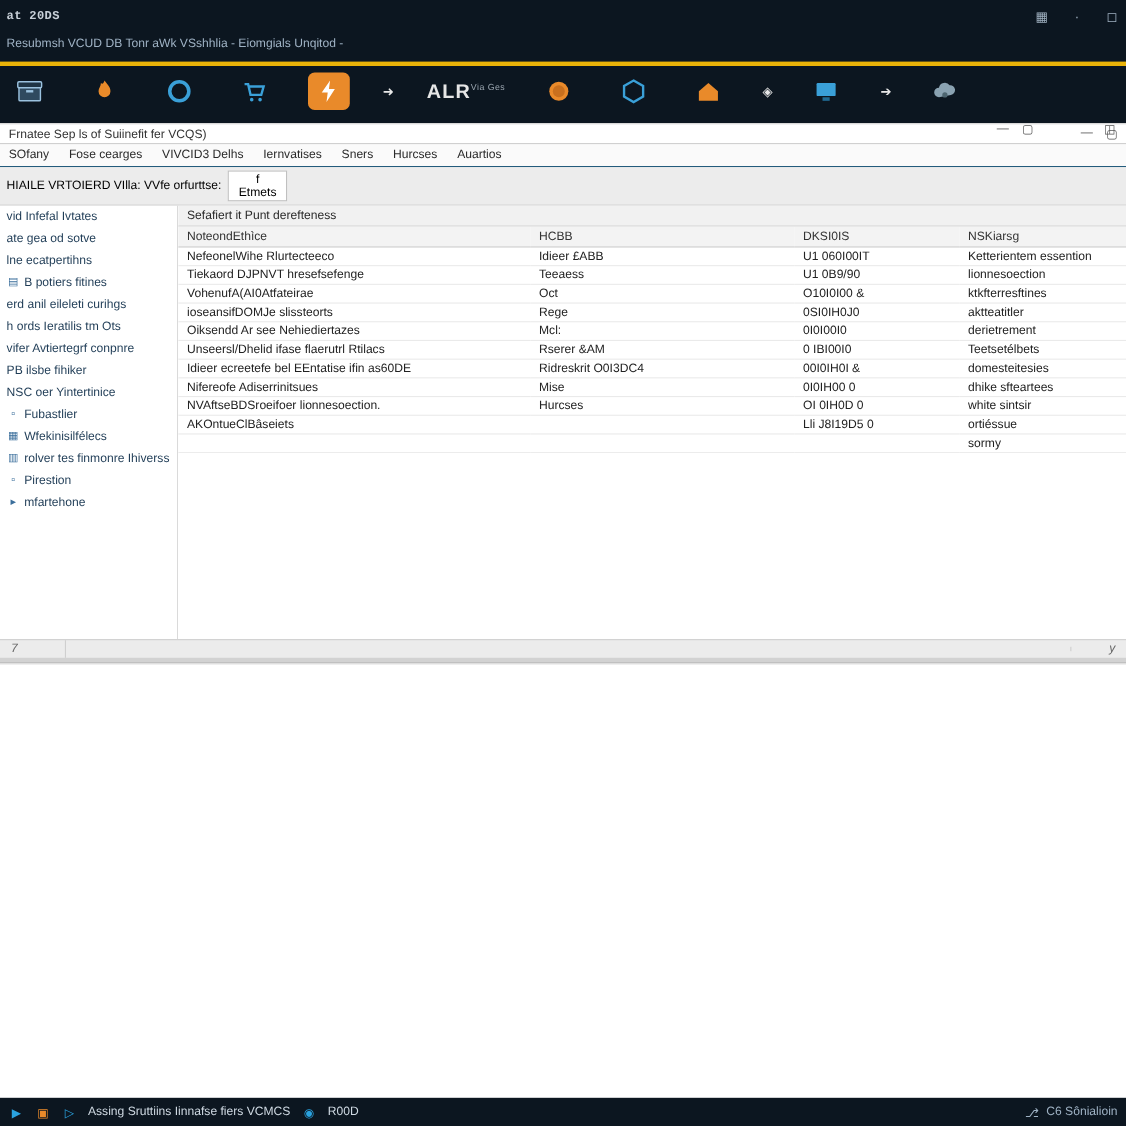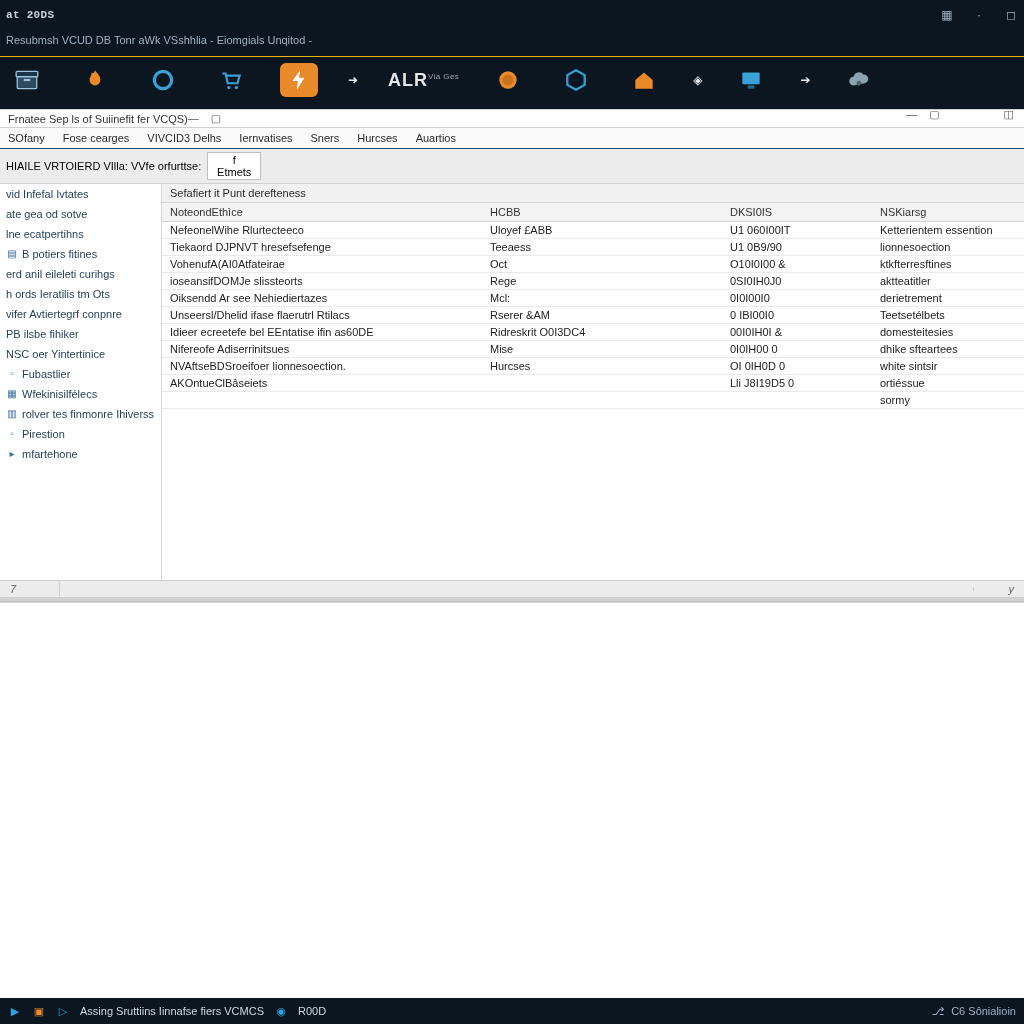--- a/index.html
+++ b/index.html
@@ -4,35 +4,35 @@
 <style>
 * { margin: 0; padding: 0; box-sizing: border-box; font-family: "Segoe UI", Tahoma, sans-serif; }
 body { width: 1024px; height: 1024px; overflow: hidden; background: #fff; display: flex; flex-direction: column; }
 
 
 .topbar { background: #0c1620; color: #c8d0d8; height: 30px; display: flex; align-items: center; padding: 0 6px; font-size: 11px; justify-content: space-between; }
 .topbar-left { font-weight: 600; letter-spacing: .3px; font-family: Liberation Mono, monospace; }
 .topbar-right { display: flex; gap: 18px; }
 .topbar-right .ticon { width: 14px; height: 14px; display: flex; align-items: center; justify-content: center; color: #9fb0bf; font-size: 12px; }
 
-.breadcrumb-dark { background: #0c1620; color: #9fb2c4; padding: 4px 8px 10px 6px; font-size: 11px; border-bottom: 1px solid #eab308; }
+.breadcrumb-dark { background: #0c1620; color: #9fb2c4; padding: 4px 8px 10px 6px; font-size: 11px; border-bottom: 4px solid #eab308; }
 
 
 .ribbon { background: #0c1620; padding: 6px 8px 12px 8px; display: flex; align-items: center; gap: 30px; }
 .ribbon .ritem { display: flex; flex-direction: column; align-items: center; gap: 2px; }
 .ribbon .rbox { width: 38px; height: 34px; display: flex; align-items: center; justify-content: center; border-radius: 4px; }
 .ribbon .rbox svg { width: 26px; height: 26px; }
 .ribbon .arrow { color: #e8e8e8; font-size: 12px; align-self: center; }
 .ribbon .alr-block { display: flex; flex-direction: row; align-items: flex-start; color:#e6e6e6; }
 .ribbon .alr-block .alr-main { font-size: 18px; font-weight: 700; letter-spacing: 1px; line-height: 16px; }
 .ribbon .alr-block .alr-sub { font-size: 8px; color:#9aa5af; letter-spacing:.4px; }
 
 
 .chrome { background: #fff; border-top: 1px solid #d0d0d0; }
-.chrome-row { display: flex; padding: 2px 8px; align-items: center; }
+.chrome-row { display: flex; justify-content: space-between; padding: 2px 8px; align-items: center; }
 .chrome-title { font-size: 11px; color:#333; }
 .winbtns { display: flex; gap: 12px; color:#555; font-size: 11px; }
 .winbtns span { cursor: default; }
 
 
 .menubar { display: flex; gap: 18px; padding: 4px 8px; font-size: 11px; color:#2a2a2a; border-bottom: 1px solid #0c4a6e; background:#fafafa; }
 
 
 .toolbar { display:flex; align-items:center; gap:6px; padding:3px 6px; font-size:11px; background:#ececec; border-bottom:1px solid #d0d0d0; }
 .toolbar .tb-input { border:1px solid #c0c0c0; background:#fff; padding:1px 6px; font-size:11px; width:54px; }
@@ -271,21 +271,21 @@
         <tr>
           <th>NoteondEthìce</th>
           <th>HCBB</th>
           <th>DKSI0IS</th>
           <th>NSKiarsg</th>
         </tr>
       </thead>
       <tbody id="tbody">
           <tr>
             <td>NefeonelWihe Rlurtecteeco</td>
-            <td>Uloyef £ABB</td>
+            <td>Idieer £ABB</td>
             <td>U1 060I00IT</td>
             <td>Ketterientem essention</td>
           </tr>
           <tr>
             <td>Tiekaord DJPNVT hresefsefenge</td>
             <td>Teeaess</td>
             <td>U1 0B9/90</td>
             <td>lionnesoection</td>
           </tr>
           <tr>

